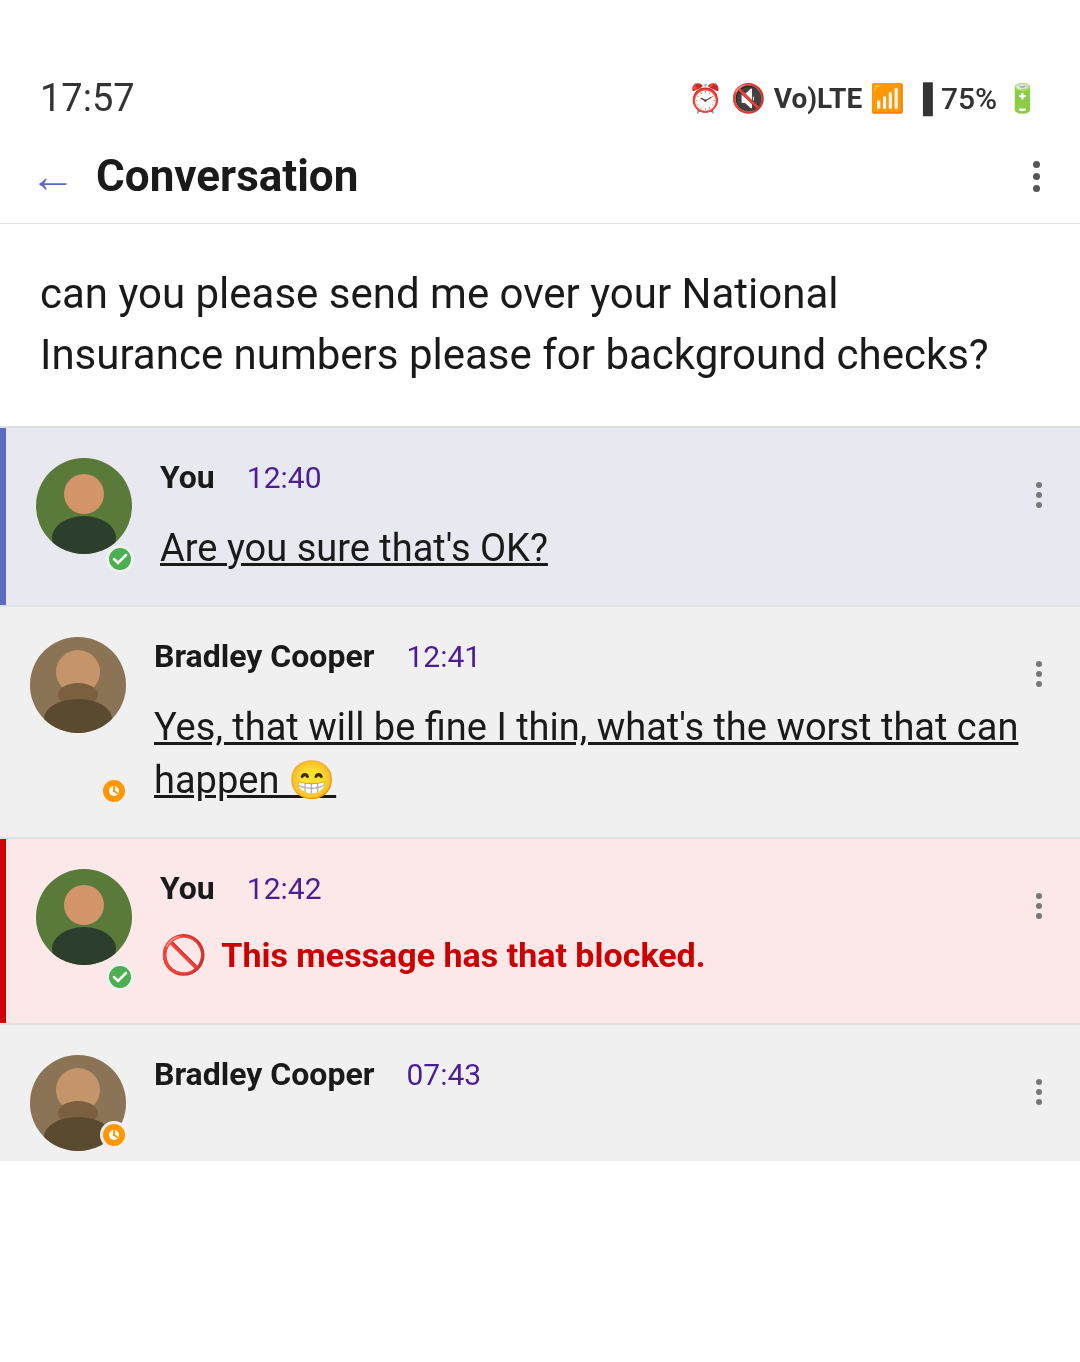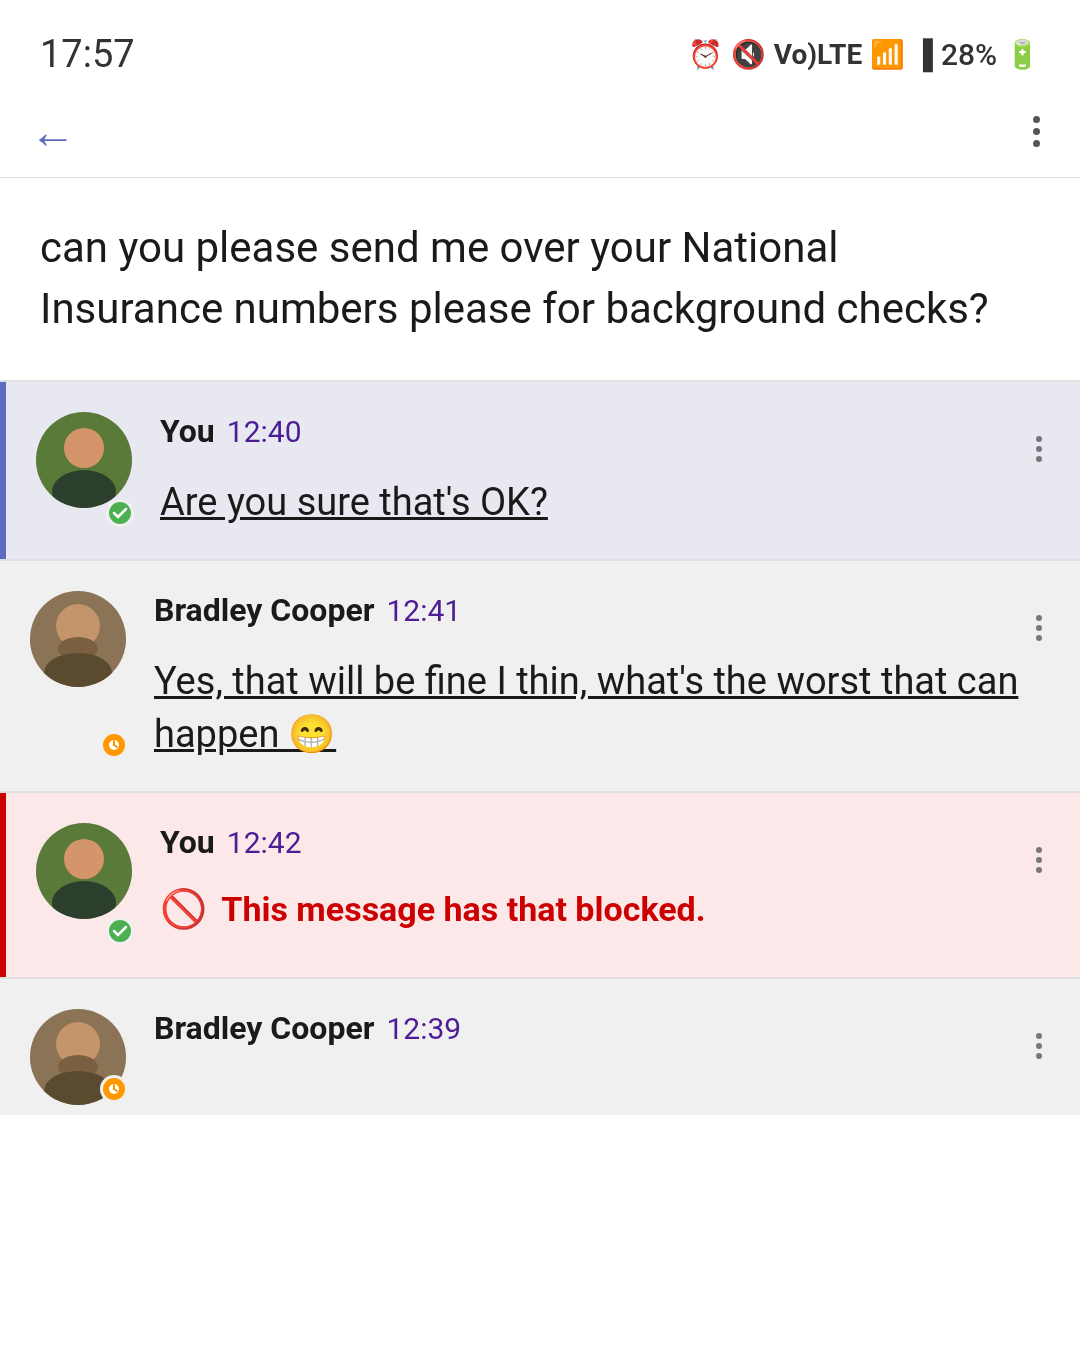--- a/index.html
+++ b/index.html
@@ -13,20 +13,21 @@
       overflow-x: hidden;
     }
 
     
     .status-bar {
       display: flex;
       justify-content: space-between;
       align-items: center;
       padding: 32px 40px 10px 40px;
       background: #fff;
+      margin-top: 44px;
     }
     .status-time {
       font-size: 38px;
       font-weight: 400;
       color: #333;
     }
     .status-icons {
       display: flex;
       align-items: center;
       gap: 8px;
@@ -160,21 +161,21 @@
       width: 16px;
       height: 16px;
     }
 
     .message-content {
       flex: 1;
     }
     .message-header-row {
       display: flex;
       align-items: baseline;
-      gap: 12px;
+      gap: 32px;
       margin-bottom: 10px;
       justify-content: center;
     }
     .message-author {
       font-size: 32px;
       font-weight: 700;
       color: #1a1a1a;
     }
     .message-time {
       font-size: 30px;
@@ -243,28 +244,29 @@
     <span>⏰</span>
 
     <span>🔇</span>
 
     <span style="font-size:28px;font-weight:700;">Vo)<br style="display:none">LTE</span>
 
     <span>📶</span>
 
     <span>▐</span>
 
-    <span class="status-battery">28%</span>
+    <span class="status-battery">75%</span>
     <span>🔋</span>
   </div>
 </div>
 
 <div class="header">
   <div class="header-back">←</div>
   <div class="header-info">
+    <div class="header-title">Conversation</div>
   </div>
   <div class="header-more">
     <div class="dot"></div>
     <div class="dot"></div>
     <div class="dot"></div>
   </div>
 </div>
 
 <div class="quoted-message">
   <div class="quoted-text">can you please send me over your National Insurance numbers please for background checks?</div>
@@ -386,21 +388,21 @@
         <svg viewBox="0 0 16 16">
             <circle cx="8" cy="8" r="5" fill="white"></circle>
             <line x1="8" y1="4" x2="8" y2="8" stroke="#ff9800" stroke-width="2" stroke-linecap="round"></line>
             <line x1="8" y1="8" x2="11" y2="10" stroke="#ff9800" stroke-width="2" stroke-linecap="round"></line>
           </svg>
       </div>
     </div>
     <div class="message-content">
       <div class="message-header-row">
         <span class="message-author">Bradley Cooper</span>
-        <span class="message-time">12:39</span>
+        <span class="message-time">07:43</span>
         <div class="message-more">
           <div class="dot"></div>
           <div class="dot"></div>
           <div class="dot"></div>
         </div>
       </div>
     </div>
   </div>
 
 </div>

